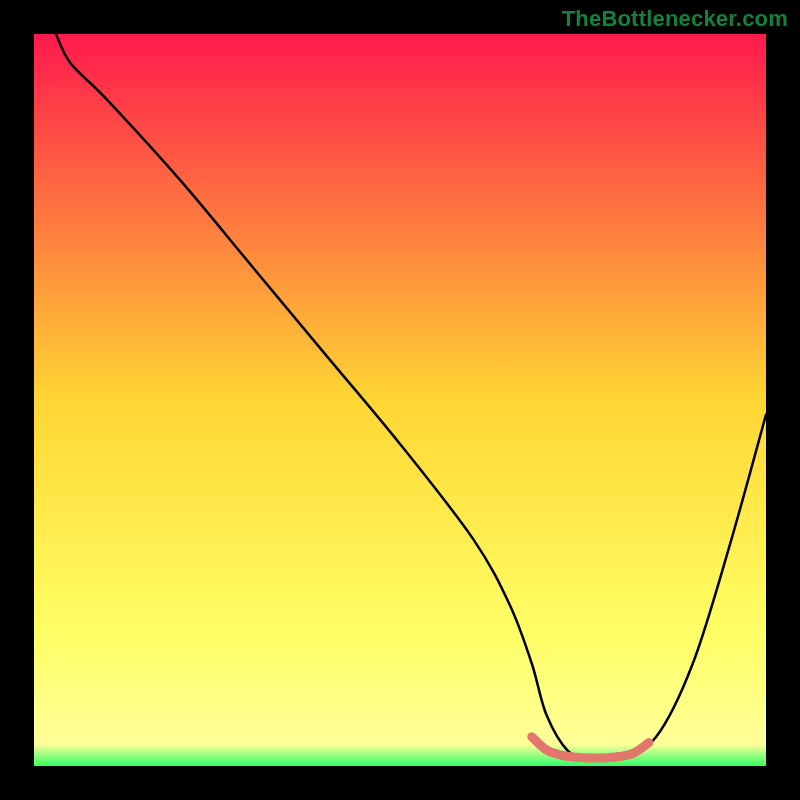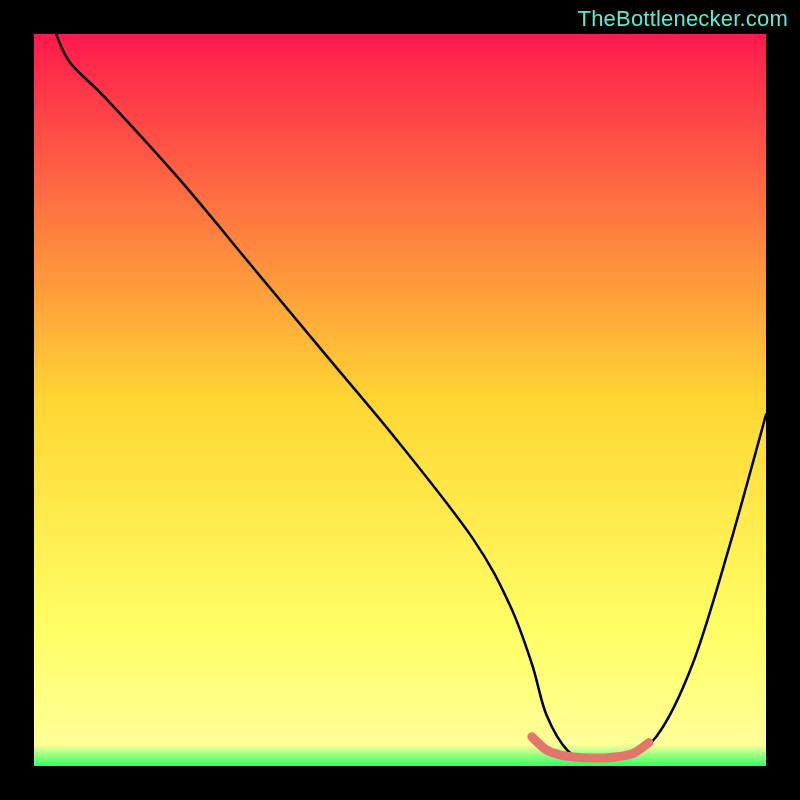--- a/index.html
+++ b/index.html
@@ -13,23 +13,23 @@
   }
   .chart-container {
     position: relative;
     width: 800px;
     height: 800px;
   }
   .watermark {
     position: absolute;
     top: 6px;
     right: 12px;
-    color: #5eead4;
+    color: #15803d;
     font-size: 22px;
-    font-weight: normal;
+    font-weight: bold;
     z-index: 10;
     letter-spacing: 0.2px;
   }
   svg {
     display: block;
   }
 </style>
 </head>
 <body>
 

